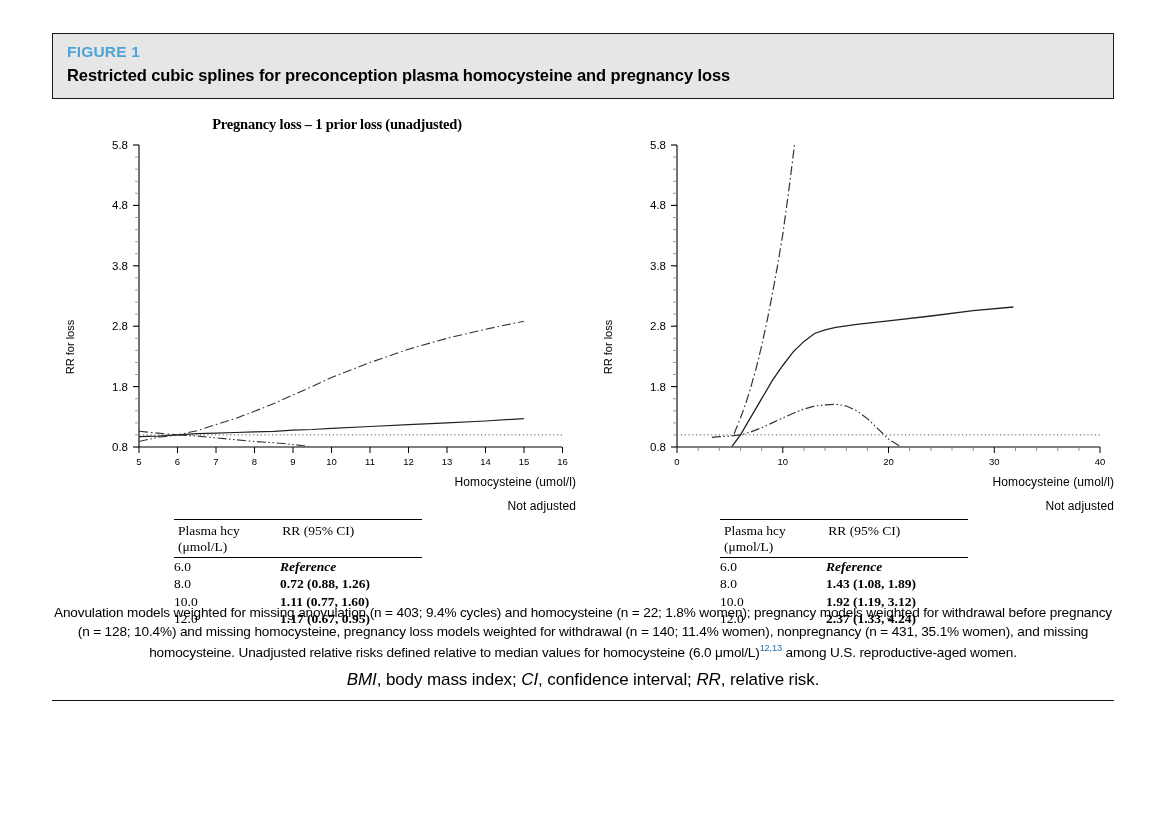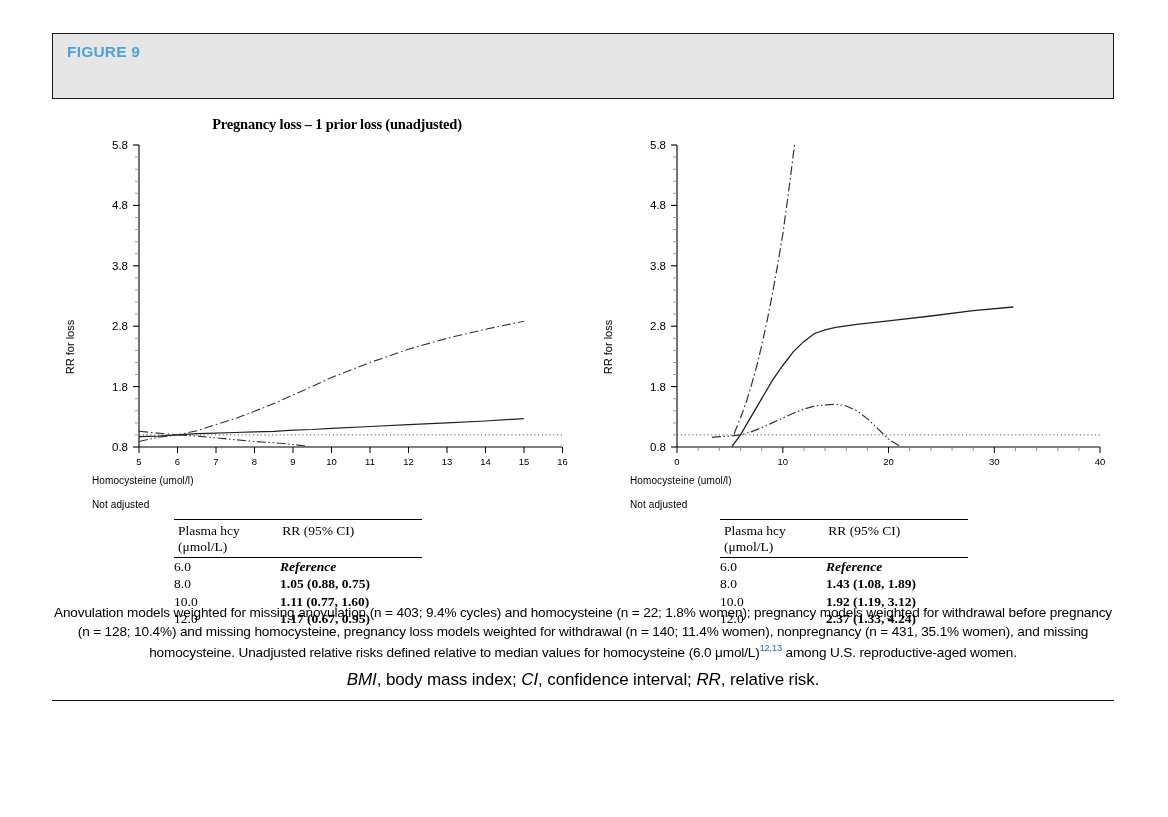--- a/index.html
+++ b/index.html
@@ -74,22 +74,22 @@
     letter-spacing: -.2px;
   }
   .panel-title.shift { padding-left: 46px; box-sizing: border-box; }
 
   .plot-wrap { position: absolute; top: 0; left: 0; width: 524px; height: 400px; }
   .plot-wrap svg { display: block; }
 
   .axis-caption {
     position: absolute;
     width: 100%;
-    text-align: left;
-    font-size: 10px;
+    text-align: right;
+    font-size: 12px;
     letter-spacing: .1px;
   }
   .axis-caption.xlab { top: 368px; padding-left: 40px; box-sizing: border-box;}
   .axis-caption.sub  { top: 392px; padding-left: 40px; box-sizing: border-box;}
 
   
   .mini-table {
     position: absolute;
     top: 412px;
     width: 248px;
@@ -146,21 +146,22 @@
     border-top: 1.6px solid #111;
     width: 100%;
   }
 </style>
 </head>
 <body>
 
 <div id="figure-root">
 
   <div class="fig-header">
-    <div class="fig-number">FIGURE 9</div>
+    <div class="fig-number">FIGURE 1</div>
+    <div class="fig-title">Restricted cubic splines for preconception plasma homocysteine and pregnancy loss</div>
   </div>
 
   <div class="panels">
 
     <div class="panel left">
       <div class="panel-title shift">Pregnancy loss – 1 prior loss (unadjusted)</div>
 
       <div class="plot-wrap">
         <svg width="524" height="400" viewBox="0 0 524 400">
 
@@ -261,21 +262,21 @@
           </div>
           <div class="c2">RR (95% CI)</div>
         </div>
         <div class="mt-rule-mid"></div>
         <div class="mt-row">
           <div class="c1">6.0</div>
           <div class="c2 ref">Reference</div>
         </div>
         <div class="mt-row">
           <div class="c1">8.0</div>
-          <div class="c2">1.05 (0.88, 0.75)</div>
+          <div class="c2">0.72 (0.88, 1.26)</div>
         </div>
         <div class="mt-row">
           <div class="c1">10.0</div>
           <div class="c2">1.11 (0.77, 1.60)</div>
         </div>
         <div class="mt-row">
           <div class="c1">12.0</div>
           <div class="c2">1.17 (0.67, 0.95)</div>
         </div>
       </div>

